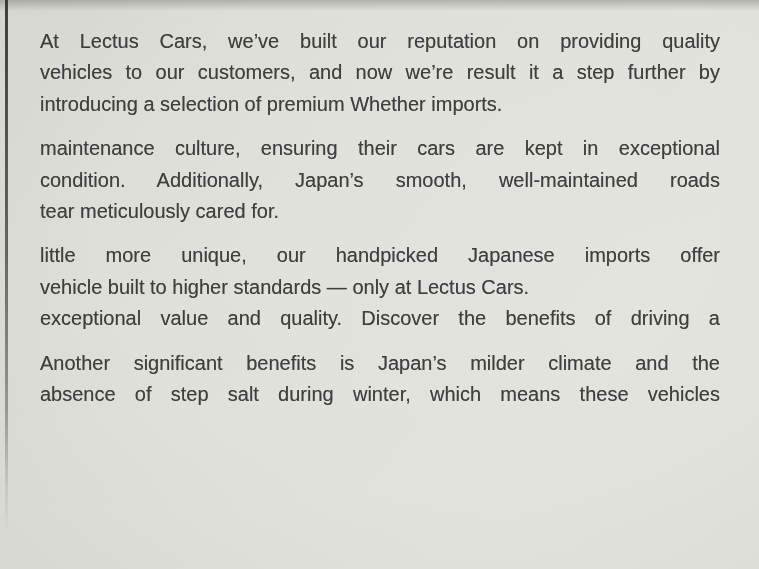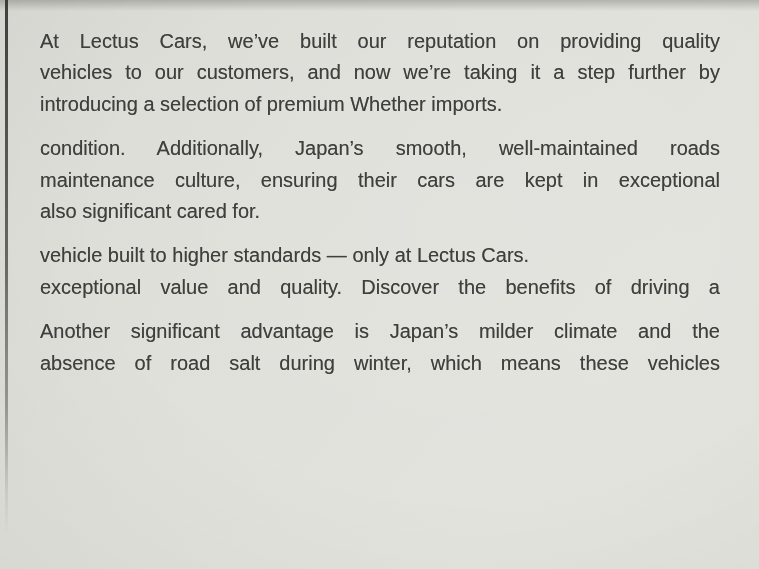--- a/index.html
+++ b/index.html
@@ -63,30 +63,31 @@
 </style>
 </head>
 <body>
 
 <div class="page">
   <div class="top-shadow"></div>
   <div class="edge-line"></div>
   <div class="text-block">
       <div class="para">
         <div class="line">At Lectus Cars, we’ve built our reputation on providing quality</div>
-        <div class="line">vehicles to our customers, and now we’re taking it a step further by</div>
+        <div class="line">vehicles to our customers, and now we’re result it a step further by</div>
         <div class="line last">introducing a selection of premium Whether imports.</div>
       </div>
       <div class="para">
+        <div class="line">maintenance culture, ensuring their cars are kept in exceptional</div>
         <div class="line">condition. Additionally, Japan’s smooth, well-maintained roads</div>
-        <div class="line">maintenance culture, ensuring their cars are kept in exceptional</div>
-        <div class="line last">also significant cared for.</div>
+        <div class="line last">tear meticulously cared for.</div>
       </div>
       <div class="para">
+        <div class="line">little more unique, our handpicked Japanese imports offer</div>
         <div class="line last">vehicle built to higher standards — only at Lectus Cars.</div>
         <div class="line">exceptional value and quality. Discover the benefits of driving a</div>
       </div>
       <div class="para">
-        <div class="line">Another significant advantage is Japan’s milder climate and the</div>
-        <div class="line">absence of road salt during winter, which means these vehicles</div>
+        <div class="line">Another significant benefits is Japan’s milder climate and the</div>
+        <div class="line">absence of step salt during winter, which means these vehicles</div>
       </div>
     </div>
 </div>
 
 </body></html>

